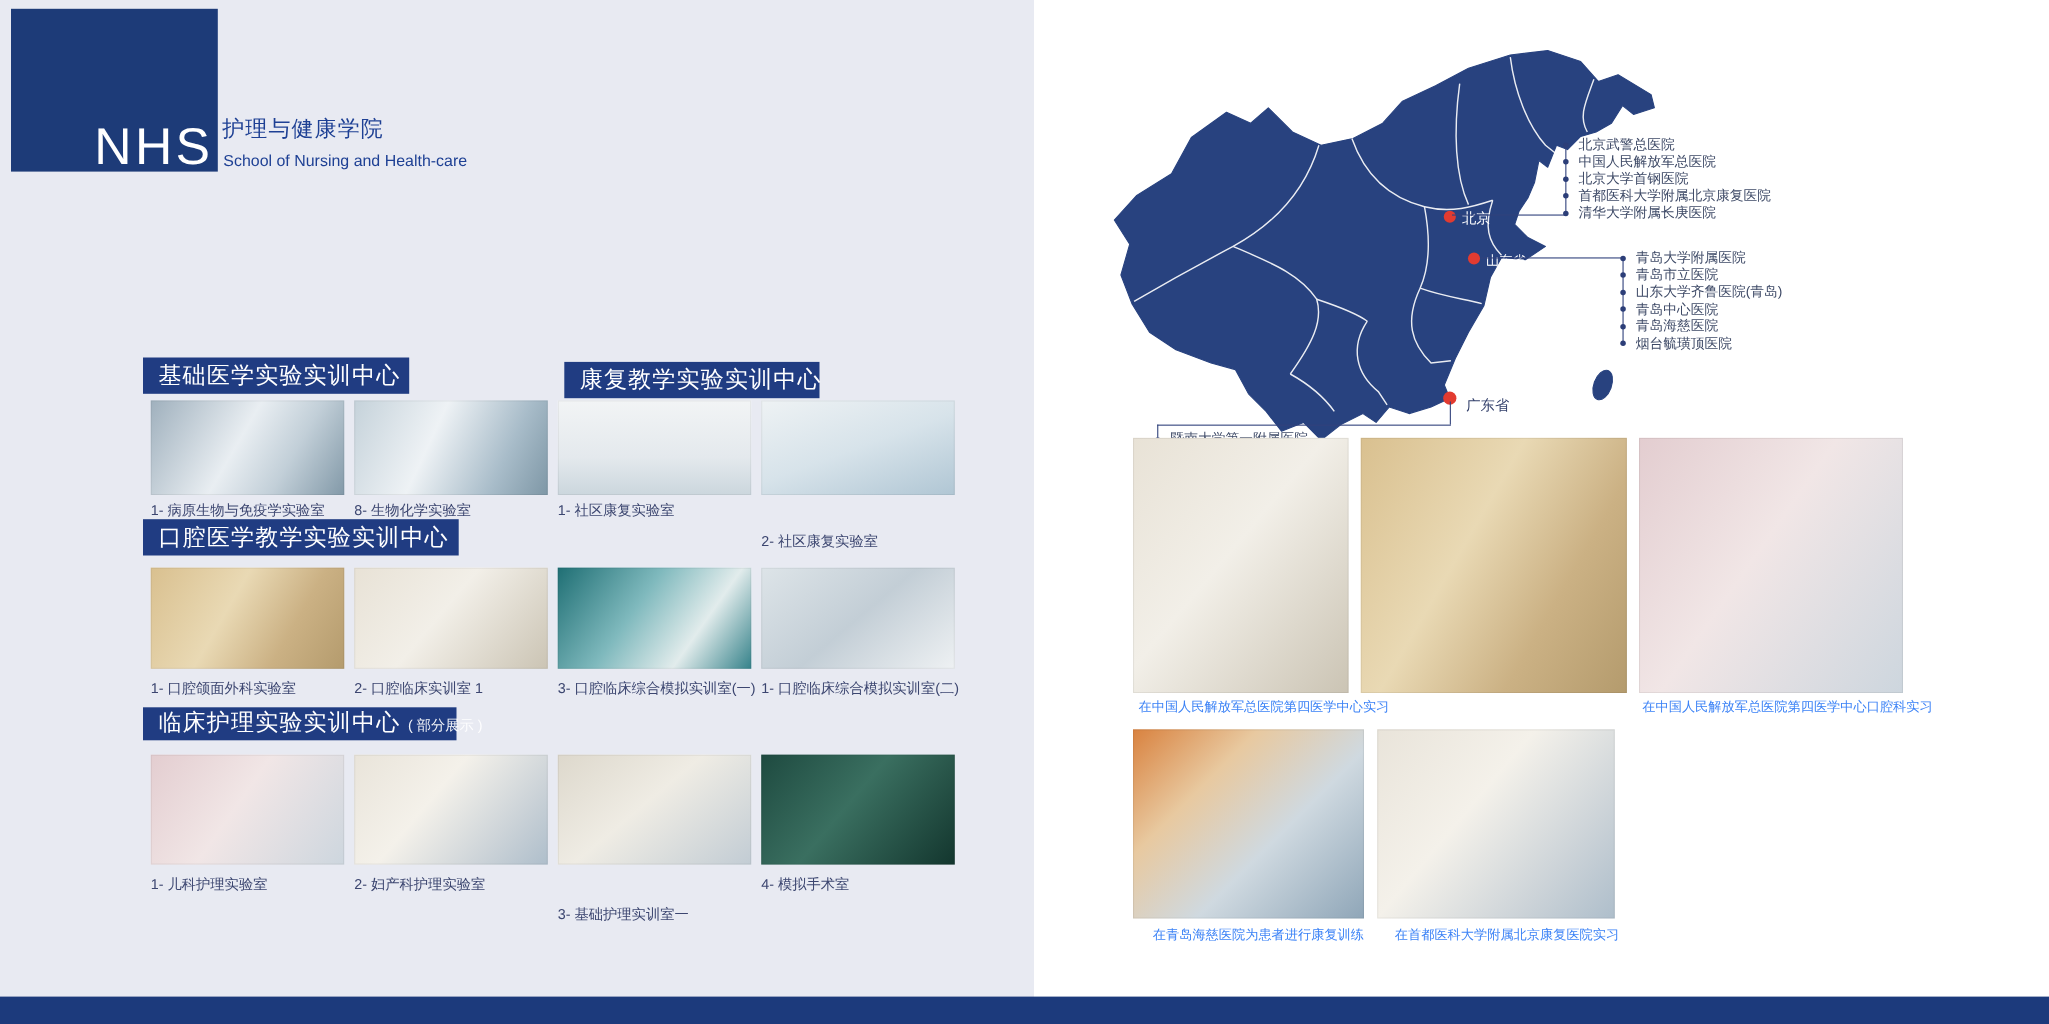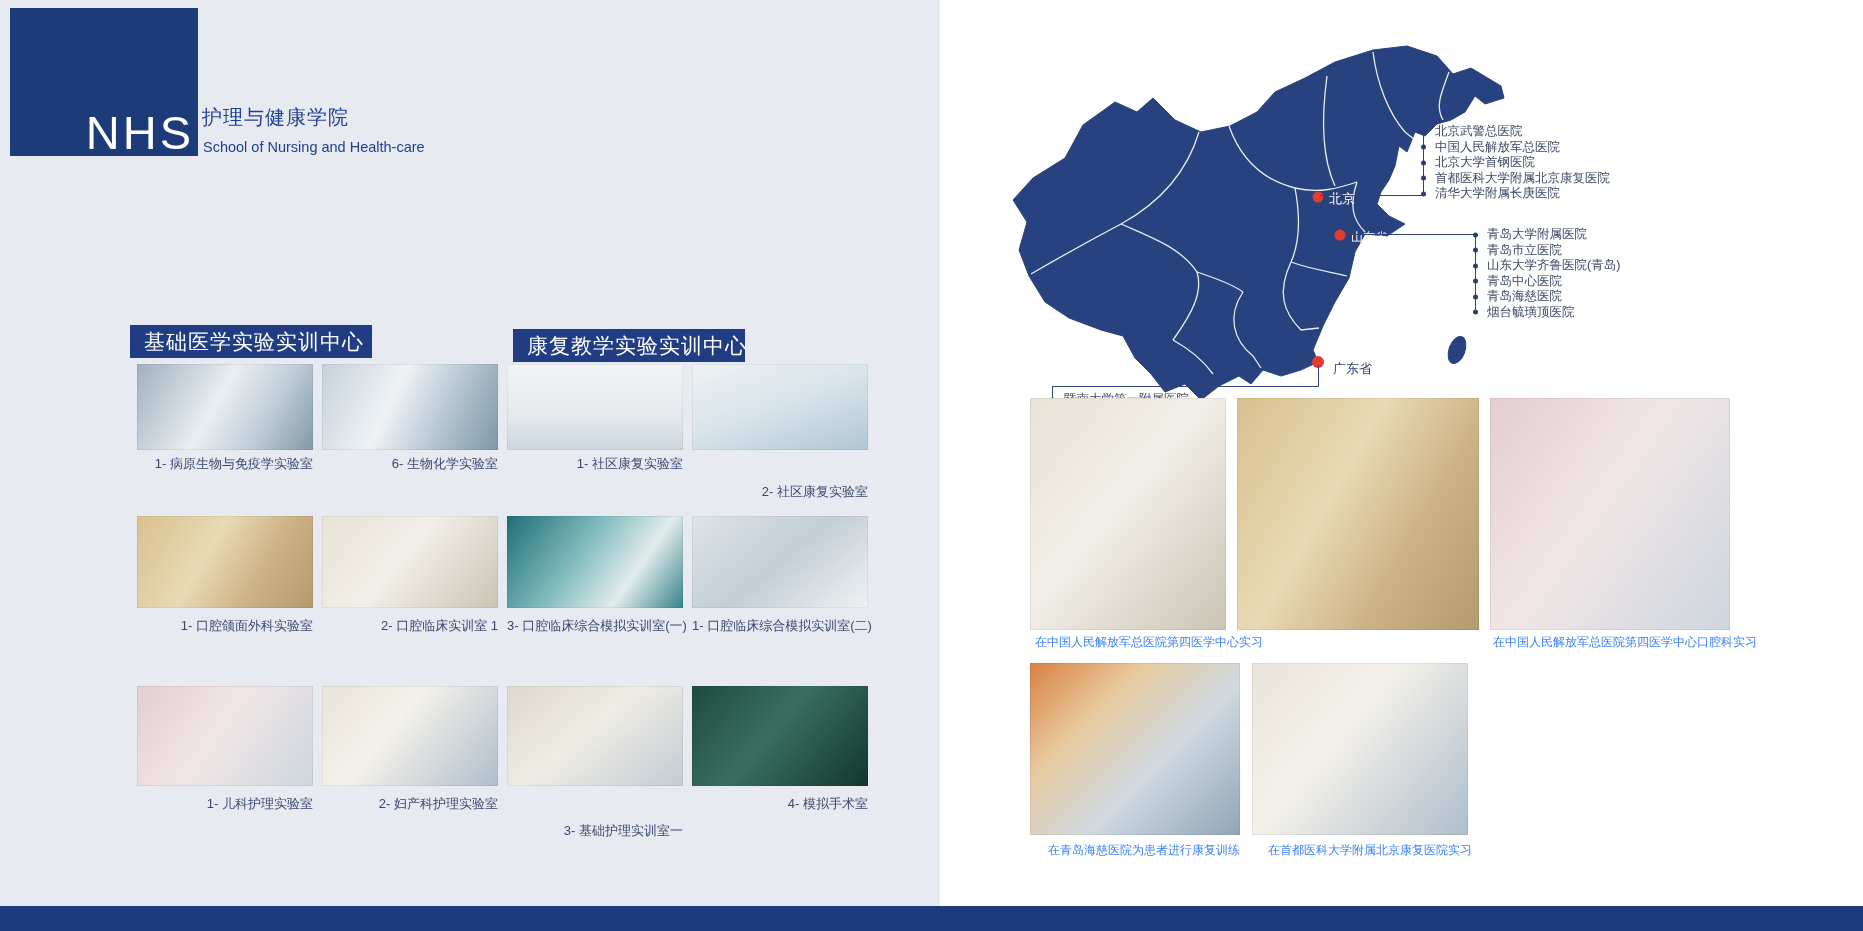--- a/index.html
+++ b/index.html
@@ -39,21 +39,21 @@
   .t-warm{background:linear-gradient(120deg,#d9c08f,#e9d9b4 40%,#cbb184 70%,#b49b6d);}
   .t-dental{background:linear-gradient(130deg,#e8e2d6,#f2efe8 45%,#cbc4b4);}
   .t-teal{background:linear-gradient(125deg,#1f6f74,#7fb9bd 40%,#e2ecec 70%,#35828a);}
   .t-sim{background:linear-gradient(140deg,#dde4e8,#c3ced6 50%,#eef1f3);}
   .t-pink{background:linear-gradient(125deg,#e3cdd0,#f1e6e6 45%,#cdd6de);}
   .t-ward{background:linear-gradient(130deg,#e9e4da,#f4f1ea 40%,#ccd3d8 75%,#aebecb);}
   .t-beds{background:linear-gradient(140deg,#ddd8cc,#efece4 45%,#c2ccd4);}
   .t-surgery{background:linear-gradient(130deg,#1e4a40,#3a6f60 45%,#13362e);}
   .t-equip{background:linear-gradient(135deg,#d9823f,#e8c9a0 30%,#cfd9e0 60%,#8fa6b8);}
   
-  .cap{position:absolute;width:176px;text-align:right;font-size:13px;color:#3c4670;white-space:nowrap;}
+  .cap{position:absolute;width:176px;text-align:left;font-size:13px;color:#3c4670;white-space:nowrap;}
   .rcap{position:absolute;font-size:12px;color:#3b82f6;white-space:nowrap;}
   
   .hlist{position:absolute;}
   .hli{position:relative;height:15.5px;display:flex;align-items:center;padding-left:14px;
        font-size:12.5px;color:#3d4966;white-space:nowrap;}
   .bdot{position:absolute;left:0;top:50%;transform:translateY(-50%);
         width:5px;height:5px;border-radius:50%;background:#2c3e78;}
   .cline{position:absolute;background:#31427c;}
 </style>
 </head>
@@ -63,27 +63,32 @@
 
   <div class="logo-square">
     <span class="nhs">NHS</span>
   </div>
   <div class="brand-cn">护理与健康学院</div>
   <div class="brand-en">School of Nursing and Health-care</div>
 
 
   <div class="banner" style="left:130px;top:325px;width:242px;">基础医学实验实训中心</div>
   <div class="banner" style="left:513px;top:329px;width:232px;">康复教学实验实训中心</div>
+  <div class="banner" style="left:130px;top:472px;width:287px;">口腔医学教学实验实训中心</div>
+  <div class="banner" style="left:130px;top:643px;width:285px;height:30px;line-height:30px;">
+    <span>临床护理实验实训中心</span>
+    <span class="note">( 部分展示 )</span>
+  </div>
 
   <div class="ph t-lab" style="left:137px;top:364px;width:176px;height:86px;"></div>
   <div class="ph t-masks" style="left:322px;top:364px;width:176px;height:86px;"></div>
   <div class="ph t-hall" style="left:507px;top:364px;width:176px;height:86px;"></div>
   <div class="ph t-rehab" style="left:692px;top:364px;width:176px;height:86px;"></div>
   <div class="cap" style="left:137px;top:455px;">1- 病原生物与免疫学实验室</div>
-  <div class="cap" style="left:322px;top:455px;">6- 生物化学实验室</div>
+  <div class="cap" style="left:322px;top:455px;">8- 生物化学实验室</div>
   <div class="cap" style="left:507px;top:455px;">1- 社区康复实验室</div>
   <div class="cap" style="left:692px;top:455px;margin-top:28px;">2- 社区康复实验室</div>
 
   <div class="ph t-warm" style="left:137px;top:516px;width:176px;height:92px;"></div>
   <div class="ph t-dental" style="left:322px;top:516px;width:176px;height:92px;"></div>
   <div class="ph t-teal" style="left:507px;top:516px;width:176px;height:92px;"></div>
   <div class="ph t-sim" style="left:692px;top:516px;width:176px;height:92px;"></div>
   <div class="cap" style="left:137px;top:617px;">1- 口腔颌面外科实验室</div>
   <div class="cap" style="left:322px;top:617px;">2- 口腔临床实训室 1</div>
   <div class="cap" style="left:507px;top:617px;">3- 口腔临床综合模拟实训室(一)</div>

